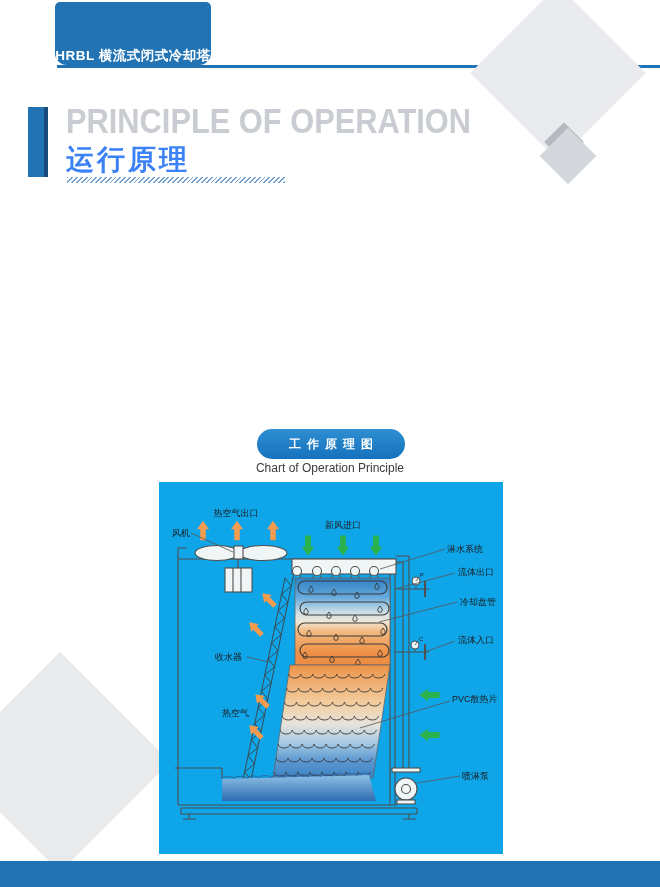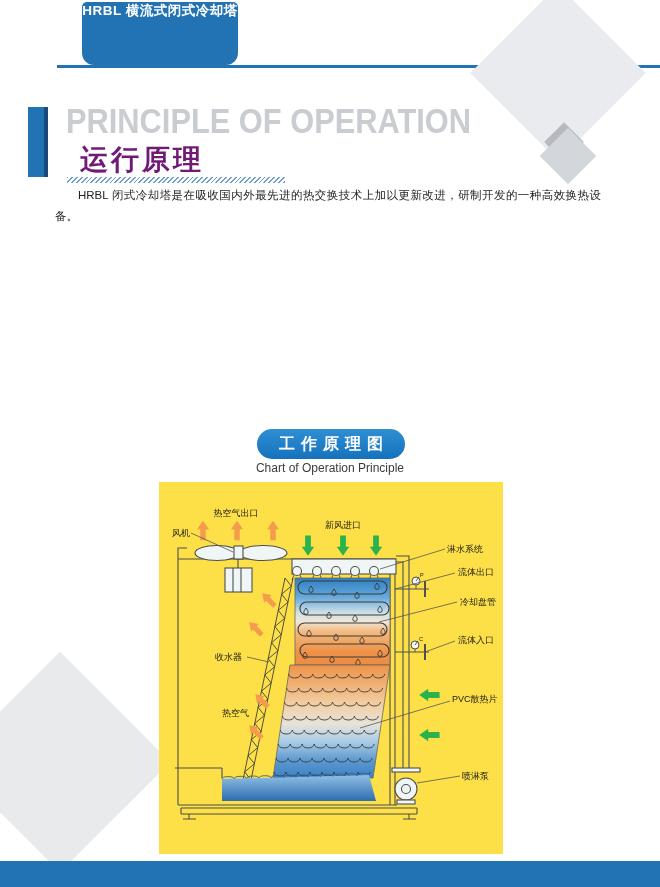--- a/index.html
+++ b/index.html
@@ -1,50 +1,50 @@
 <!DOCTYPE html>
 <html><head>
 <meta charset="utf-8">
 <style>
   html,body{margin:0;padding:0;background:#ffffff;}
   .page{position:relative;width:660px;height:887px;background:#ffffff;overflow:hidden;
         font-family:"Liberation Sans",sans-serif;}
   
   .tab{position:absolute;left:55px;top:2px;width:156px;height:63px;background:#2173b4;
-       border-radius:5px 5px 12px 12px;display:flex;align-items:flex-start;justify-content:center;z-index:4;margin-left:27px;}
+       border-radius:5px 5px 12px 12px;display:flex;align-items:flex-end;justify-content:center;z-index:4;}
   .tab span{color:#fff;font-weight:bold;font-size:13.5px;letter-spacing:0.5px;}
   .header-line{position:absolute;left:57px;top:65px;width:603px;height:2.5px;background:#2173b4;z-index:1;}
   
   .diamond{position:absolute;transform:rotate(45deg);}
   .d1{left:496px;top:11px;width:124px;height:124px;background:#e9ebee;z-index:2;}
   .d3{left:550px;top:128px;width:28px;height:28px;background:#b6bac0;z-index:3;}
   .d2{left:548px;top:136px;width:40px;height:40px;background:#d3d6da;z-index:3;}
   .d4{left:-18px;top:684px;width:156px;height:156px;background:#e8eaec;z-index:0;}
   
   .title-accent{position:absolute;left:28px;top:107px;width:16px;height:70px;background:#2173b4;
                 border-right:4px solid #1a4a7c;z-index:2;}
   .title-en{position:absolute;left:66px;top:101px;font-size:35px;font-weight:bold;color:#c9ccd0;
             white-space:nowrap;transform:scaleX(0.88);transform-origin:left;z-index:3;}
-  .title-zh{position:absolute;left:80px;top:141px;font-size:28px;font-weight:bold;color:#701a75;
+  .title-zh{position:absolute;left:66px;top:141px;font-size:28px;font-weight:bold;color:#3b82f6;
             letter-spacing:3px;z-index:3;}
   .title-hatch{position:absolute;left:67px;top:177px;width:218px;height:6px;z-index:3;
             background:repeating-linear-gradient(135deg,#6f9fd0 0 1.3px,rgba(255,255,255,0) 1.3px 3.4px);}
   
   .body-text{position:absolute;left:55px;top:185px;width:546px;font-size:11.5px;line-height:21.2px;
              color:#222;text-align:justify;z-index:3;}
   .body-text p{margin:0;text-indent:2em;}
   
   .badge{position:absolute;left:257px;top:429px;width:148px;height:30px;border-radius:15px;
          background:linear-gradient(180deg,#2f8fd2 0%,#1571bd 100%);display:flex;align-items:center;
          justify-content:center;z-index:3;}
-  .badge span{color:#fff;font-size:16px;font-weight:bold;letter-spacing:6px;margin-right:-6px;}
+  .badge span{color:#fff;font-size:12px;font-weight:bold;letter-spacing:6px;margin-right:-6px;}
   .badge-caption{position:absolute;left:230px;top:461px;width:200px;text-align:center;font-size:12px;
                  color:#3c3c3c;z-index:3;}
   
-  .diagram{position:absolute;left:159px;top:482px;width:344px;height:372px;background:#fde047;z-index:3;}
+  .diagram{position:absolute;left:159px;top:482px;width:344px;height:372px;background:#0ea5e9;z-index:3;}
   .diagram svg{display:block;}
   svg text{font-family:"Liberation Sans",sans-serif;font-size:9px;fill:#1c1c1c;}
   svg text.sup{font-size:5.5px;}
   
   .footer{position:absolute;left:0;top:861px;width:660px;height:26px;background:#2173b4;z-index:6;}
 </style>
 </head>
 <body>
 
 <div class="page">
@@ -58,21 +58,20 @@
   <div class="tab">
     <span>HRBL 横流式闭式冷却塔</span>
   </div>
 
   <div class="title-accent"></div>
   <div class="title-en">PRINCIPLE OF OPERATION</div>
   <div class="title-zh">运行原理</div>
   <div class="title-hatch"></div>
 
   <div class="body-text">
-    <p>HRBL 闭式冷却塔是在吸收国内外最先进的热交换技术上加以更新改进，研制开发的一种高效换热设备。</p>
   </div>
 
   <div class="badge">
     <span>工作原理图</span>
   </div>
   <div class="badge-caption">Chart of Operation Principle</div>
 
   <div class="diagram">
     <svg width="344" height="372" viewBox="0 0 344 372">
       <defs>

